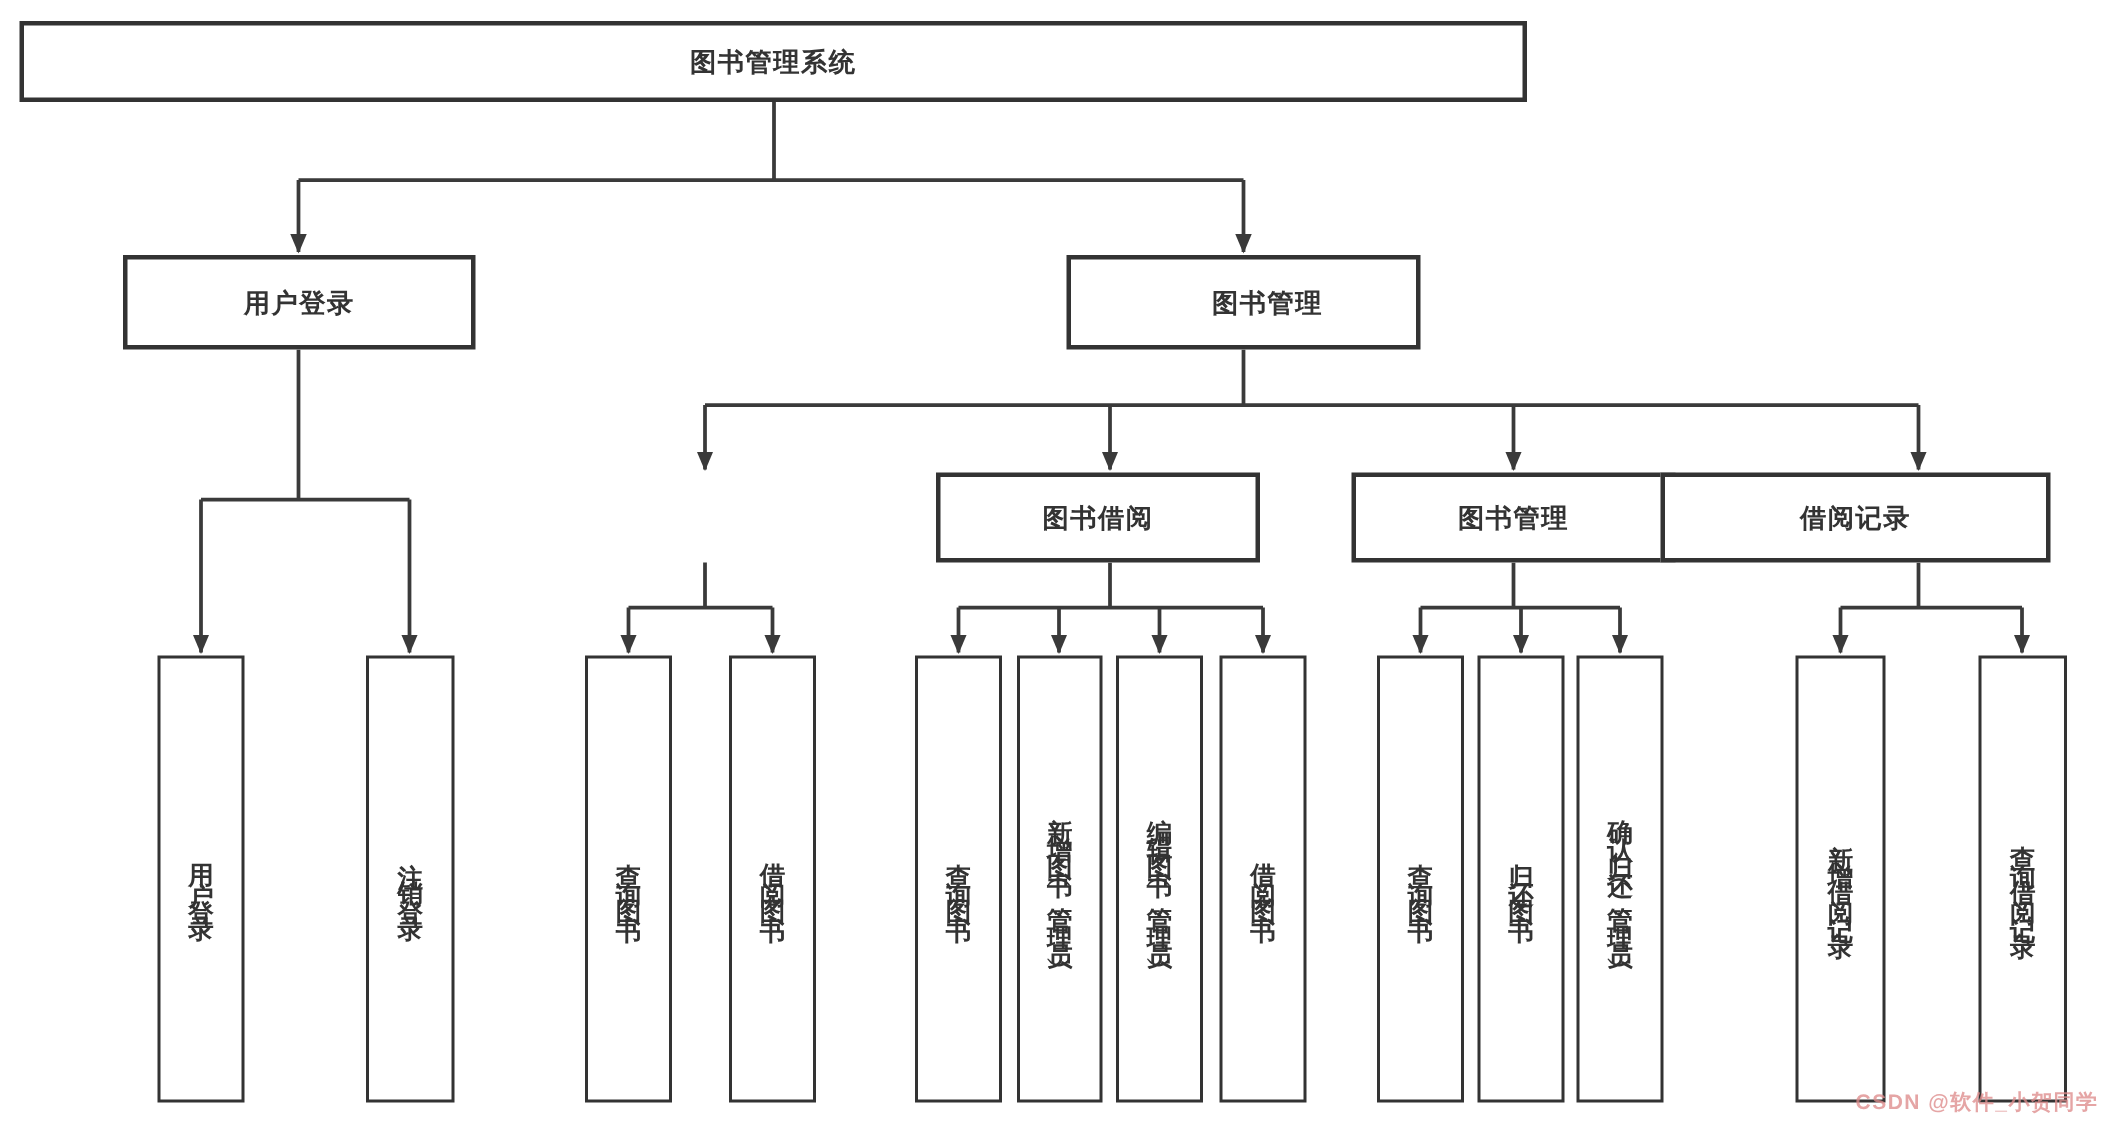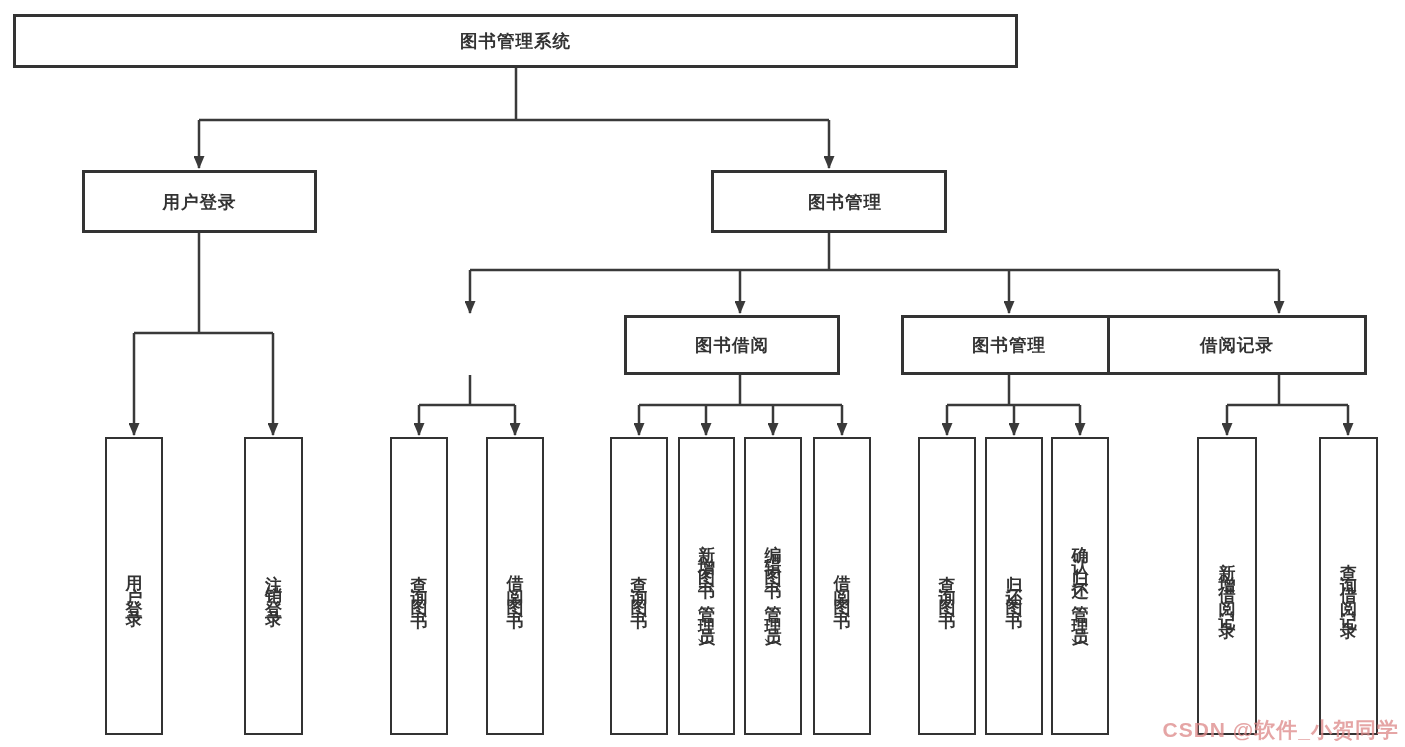--- a/index.html
+++ b/index.html
@@ -25,21 +25,21 @@
     border:2.5px solid #333;background:#fff;
     display:flex;align-items:center;justify-content:center;
     z-index:2;
   }
   .vnode span{
     writing-mode:vertical-rl;text-orientation:mixed;
     font-size:17px;color:#333;letter-spacing:12px;line-height:1;
   }
   #watermark{
     position:absolute;right:6px;bottom:3px;
-    font-size:21px;color:rgba(222,140,140,0.78);
+    font-size:14px;color:rgba(222,140,140,0.78);
     letter-spacing:1px;z-index:3;white-space:nowrap;
   }
 </style>
 </head>
 <body>
 
 <div id="stage">
 
   <svg id="connectors" viewBox="0 0 1405 747" xmlns="http://www.w3.org/2000/svg">
     <defs>

